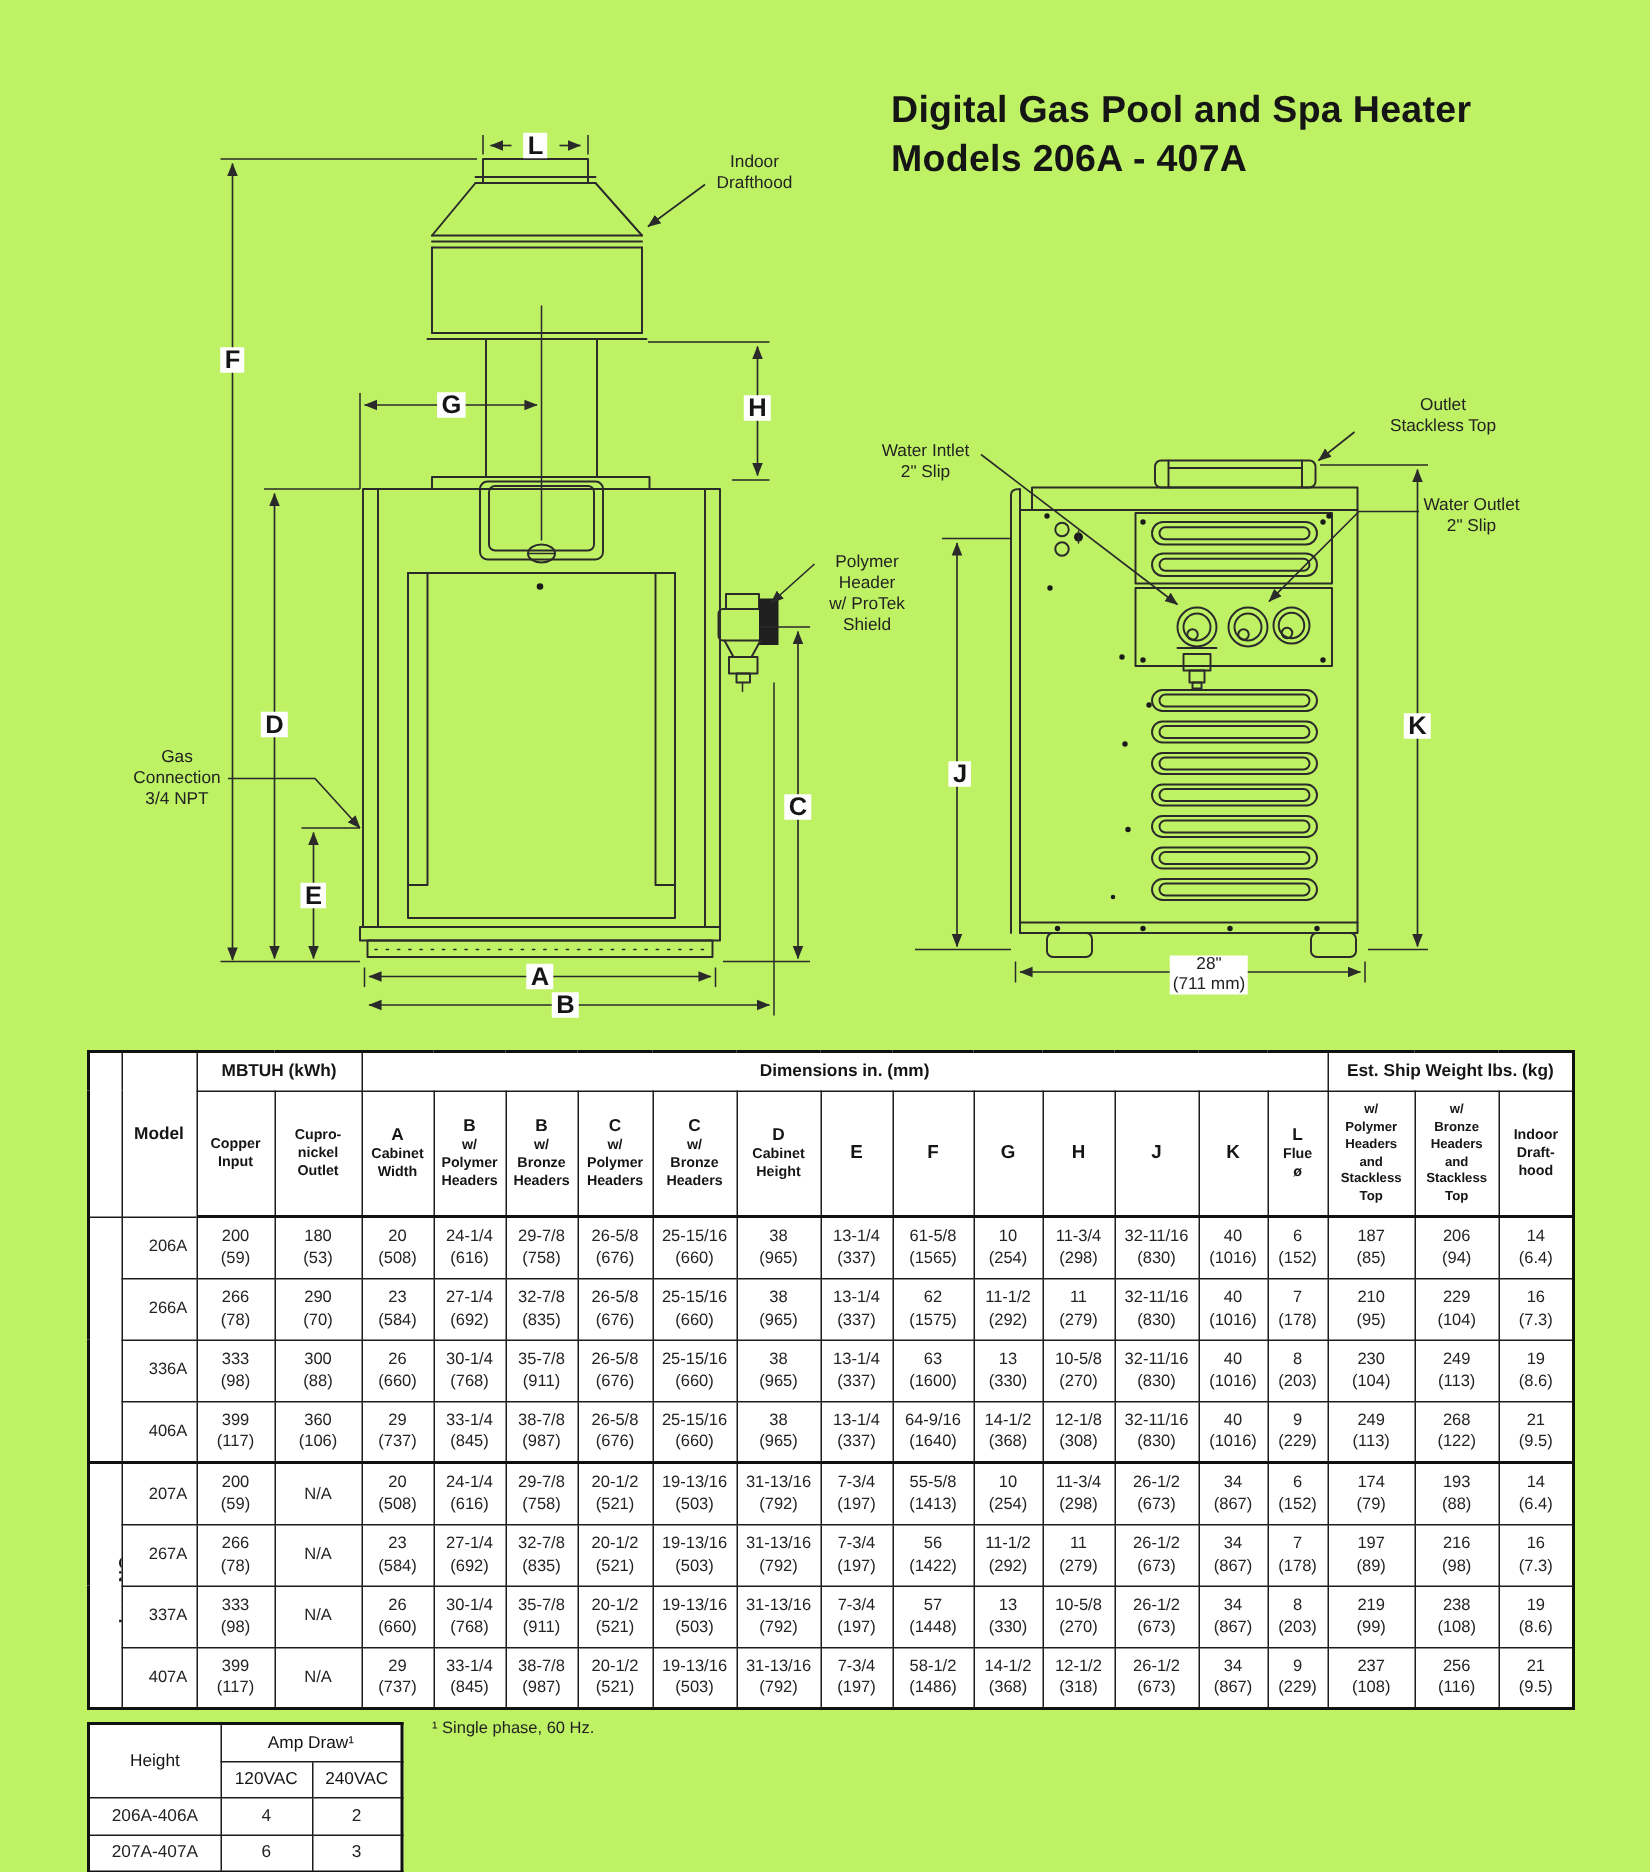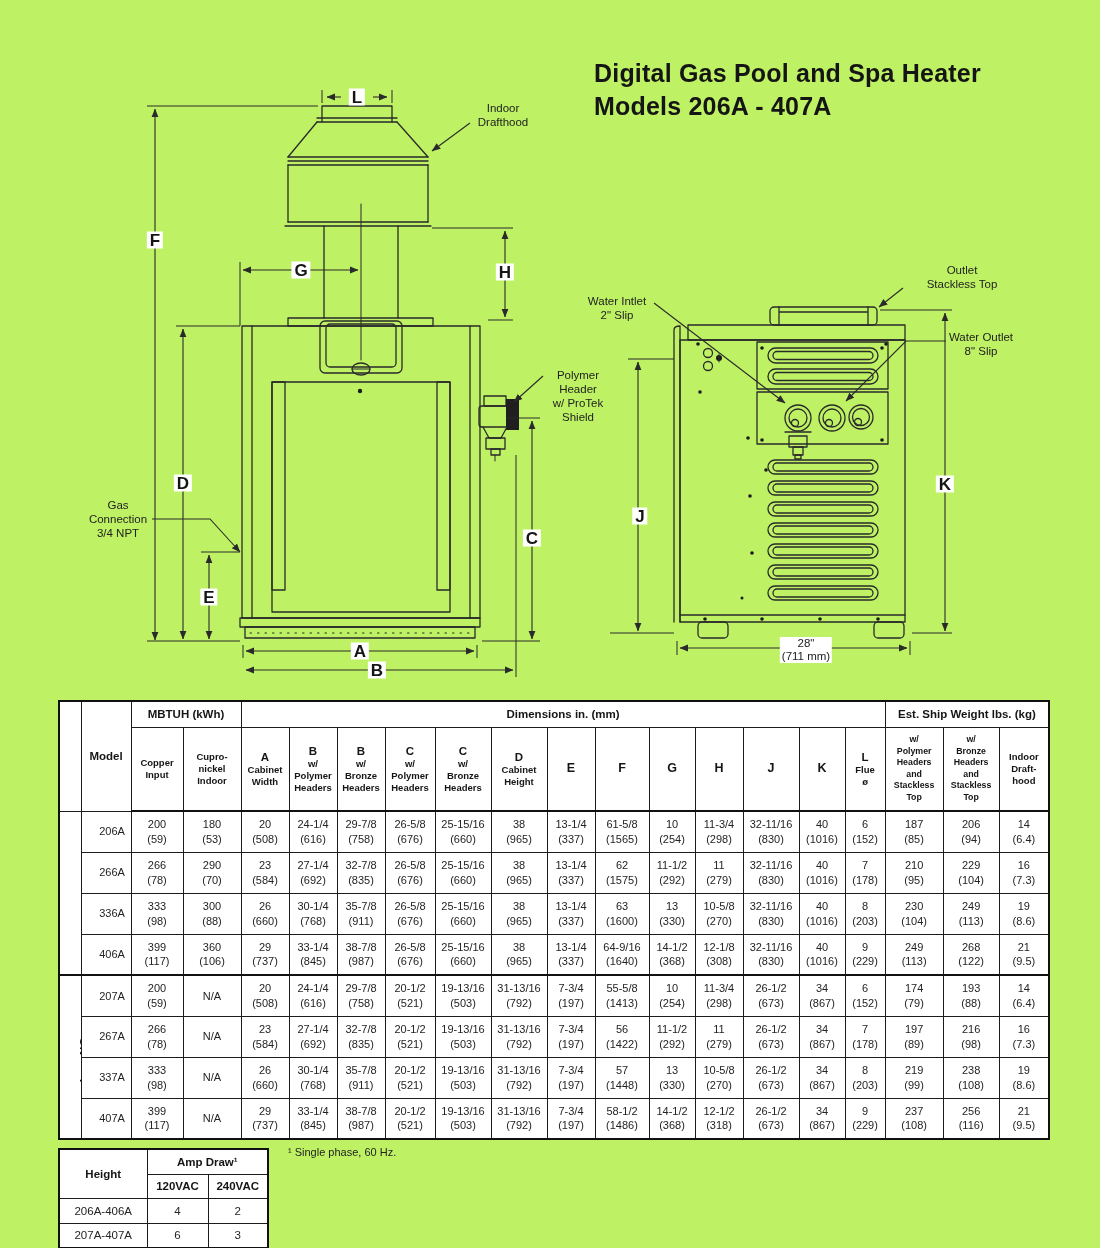--- a/index.html
+++ b/index.html
@@ -21,21 +21,21 @@
   .spec th.dimhead::first-line { font-size:11.5px; }
   .spec thead tr:first-child th { height:26px; }
   .spec thead tr:last-child th { height:84px; border-bottom:2.2px solid #111; }
   .spec tbody td { height:41px; font-size:11px; line-height:1.3; color:#232323; }
   .spec tbody td.model-cell { font-size:11px; color:#232323;padding-left:12px; }
   .spec tbody tr.group-start td { border-top:2.4px solid #111; }
   .group-cell { width:22px; }
   .vlabel { display:inline-block; transform:rotate(-90deg); white-space:nowrap; font-weight:bold; font-size:11.5px; letter-spacing:0.3px; color:#151515; }
   .amp { position:absolute; left:58px; top:1148px; width:209px; border:2.2px solid #111; }
   .amp th, .amp td { border:1.4px solid #1c1c1c; text-align:center; vertical-align:middle; }
-  .amp th { font-weight:bold; font-size:11.5px; height:25px; color:#151515; }
+  .amp th { font-weight:normal; font-size:11.5px; height:25px; color:#151515; }
   .amp td { font-size:11.5px; height:25px; color:#232323; }
   .footnote { position:absolute; left:288px; top:1146px; font-size:11px; color:#222; }
 </style>
 </head>
 <body>
 
 <div class="page">
 
   <svg class="diagram" width="1100" height="698" viewBox="0 0 1100 698">
     <defs>
@@ -215,21 +215,21 @@
 w/ ProTek
 Shield</div>
   <div class="callout" style="left:118px; top:498px;">Gas
 Connection
 3/4 NPT</div>
   <div class="callout" style="left:617px; top:294px;">Water Intlet
 2" Slip</div>
   <div class="callout" style="left:962px; top:263px;">Outlet
 Stackless Top</div>
   <div class="callout" style="left:981px; top:330px;">Water Outlet
-8" Slip</div>
+2" Slip</div>
   <div class="callout bg" style="left:806px; top:637px; line-height:1.15;">28"
 (711 mm)</div>
 
   <div class="dimlab" style="left:357px; top:97px;">L</div>
   <div class="dimlab" style="left:155px; top:240px;">F</div>
   <div class="dimlab" style="left:301px; top:270px;">G</div>
   <div class="dimlab" style="left:505px; top:272px;">H</div>
   <div class="dimlab" style="left:183px; top:483px;">D</div>
   <div class="dimlab" style="left:209px; top:597px;">E</div>
   <div class="dimlab" style="left:532px; top:538px;">C</div>
@@ -267,21 +267,21 @@
         <th rowspan="2" class="top">Model</th>
         <th colspan="2" class="top">MBTUH (kWh)</th>
         <th colspan="13" class="top">Dimensions in. (mm)</th>
         <th colspan="3" class="top">Est. Ship Weight lbs. (kg)</th>
       </tr>
       <tr>
         <th>Copper
 Input</th>
         <th>Cupro-
 nickel
-Indoor</th>
+Outlet</th>
         <th class="dimhead">A
 Cabinet
 Width</th>
         <th class="dimhead">B
 w/
 Polymer
 Headers</th>
         <th class="dimhead">B
 w/
 Bronze

